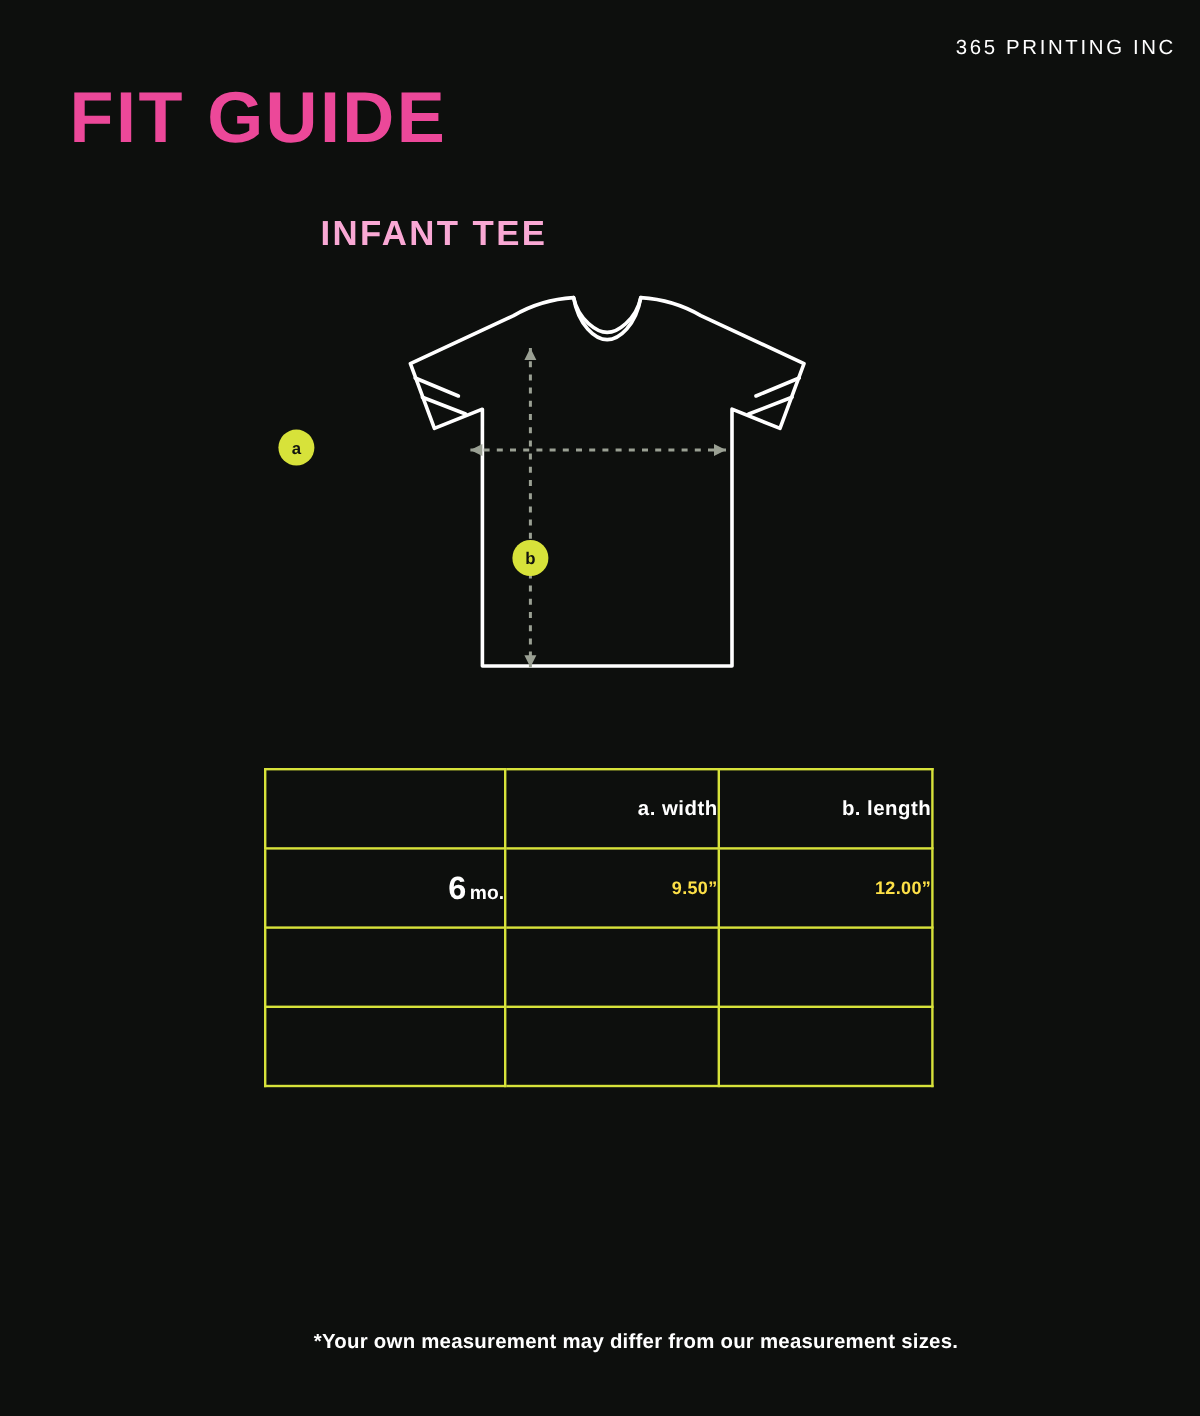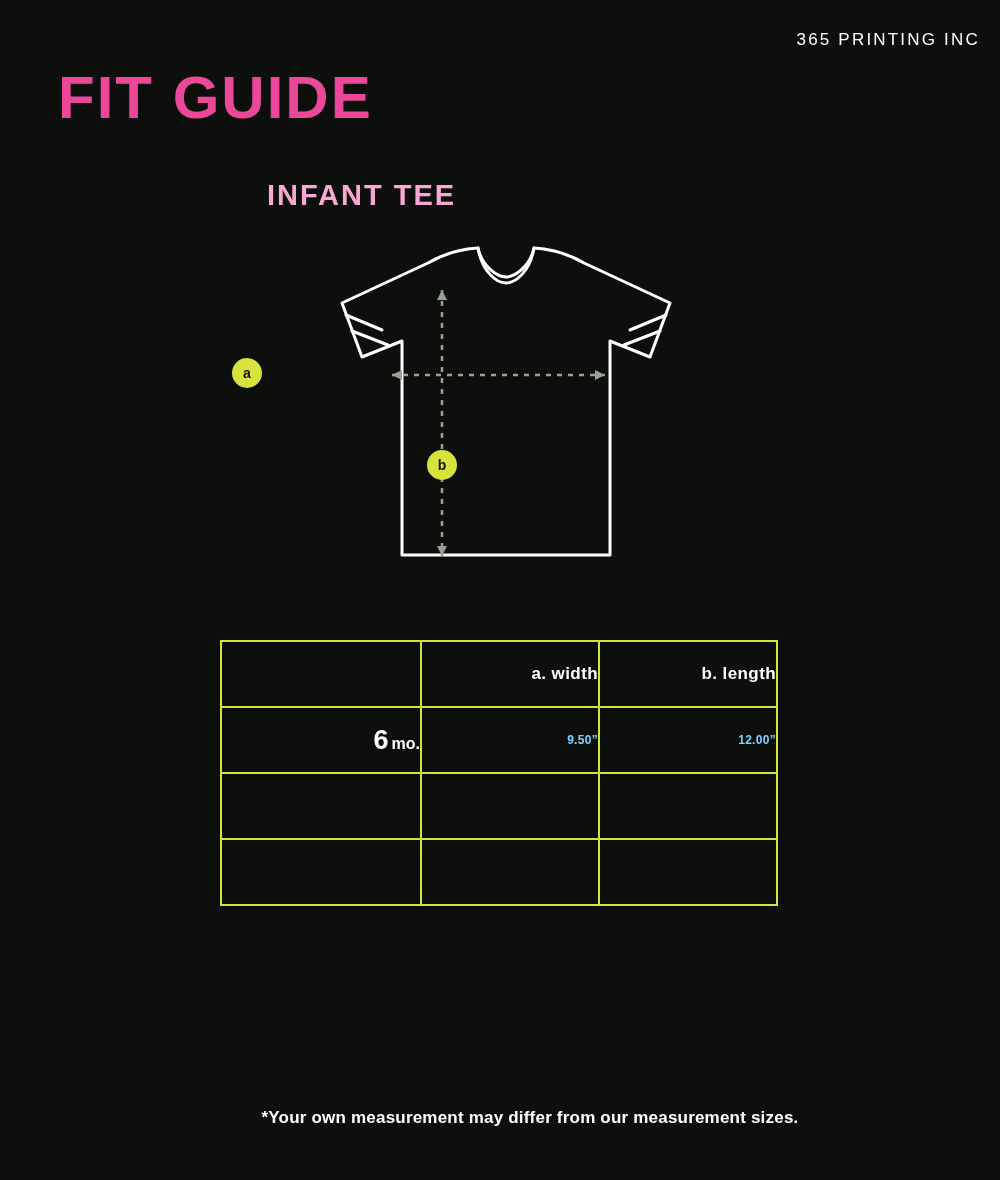--- a/index.html
+++ b/index.html
@@ -97,23 +97,23 @@
     font-weight: bold;
     color: #ffffff;
   }
   .size-unit {
     font-size: 16px;
     font-weight: bold;
     color: #ffffff;
     margin-left: 3px;
   }
   .meas {
-    font-size: 12px;
-    font-weight: bold;
-    color: #7dd3fc;
+    font-size: 15px;
+    font-weight: bold;
+    color: #fde047;
     letter-spacing: 0.3px;
   }
   .footnote {
     position: absolute;
     top: 1108px;
     left: 180px;
     width: 700px;
     text-align: center;
     font-size: 17px;
     font-weight: bold;

